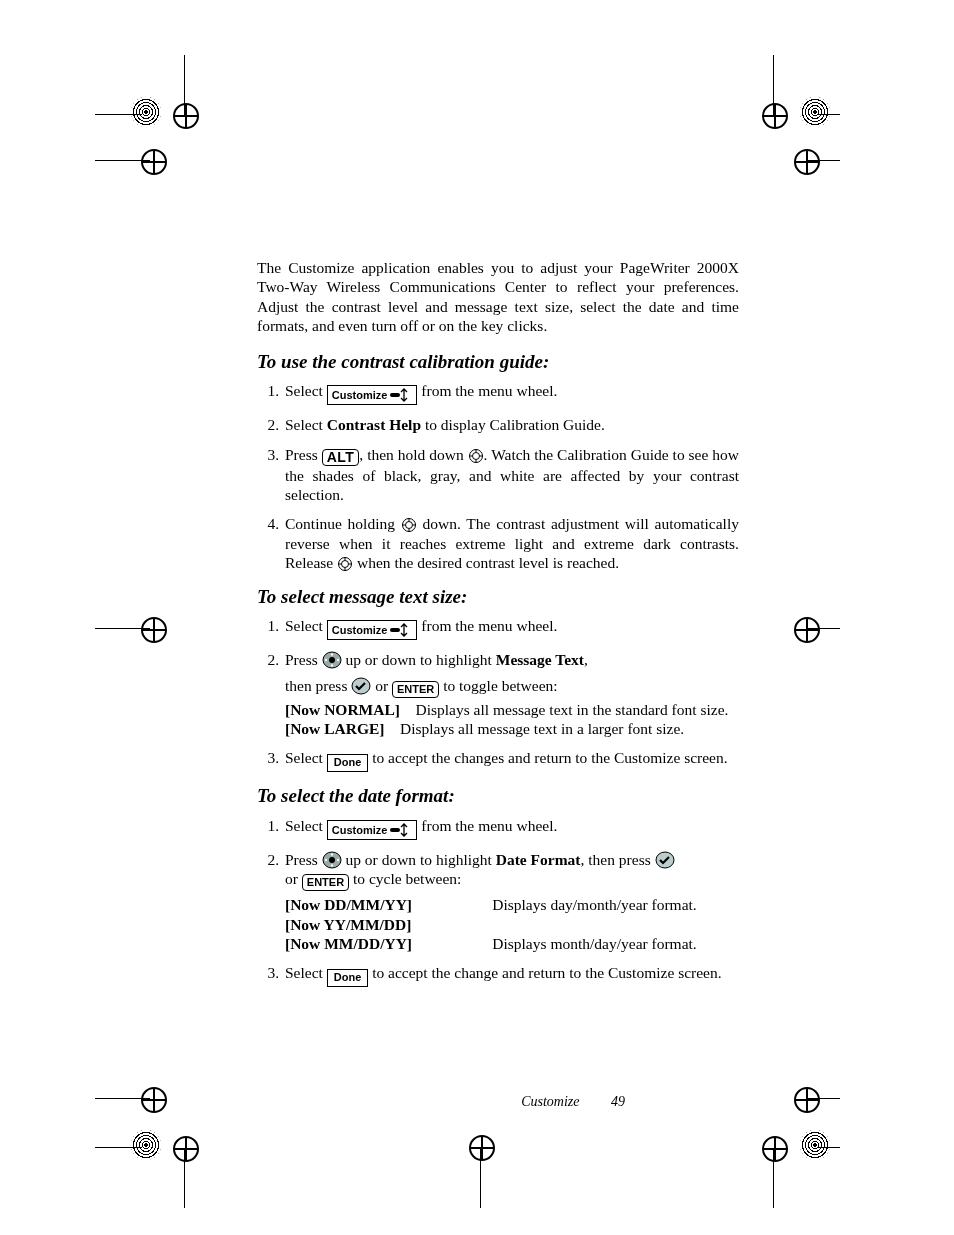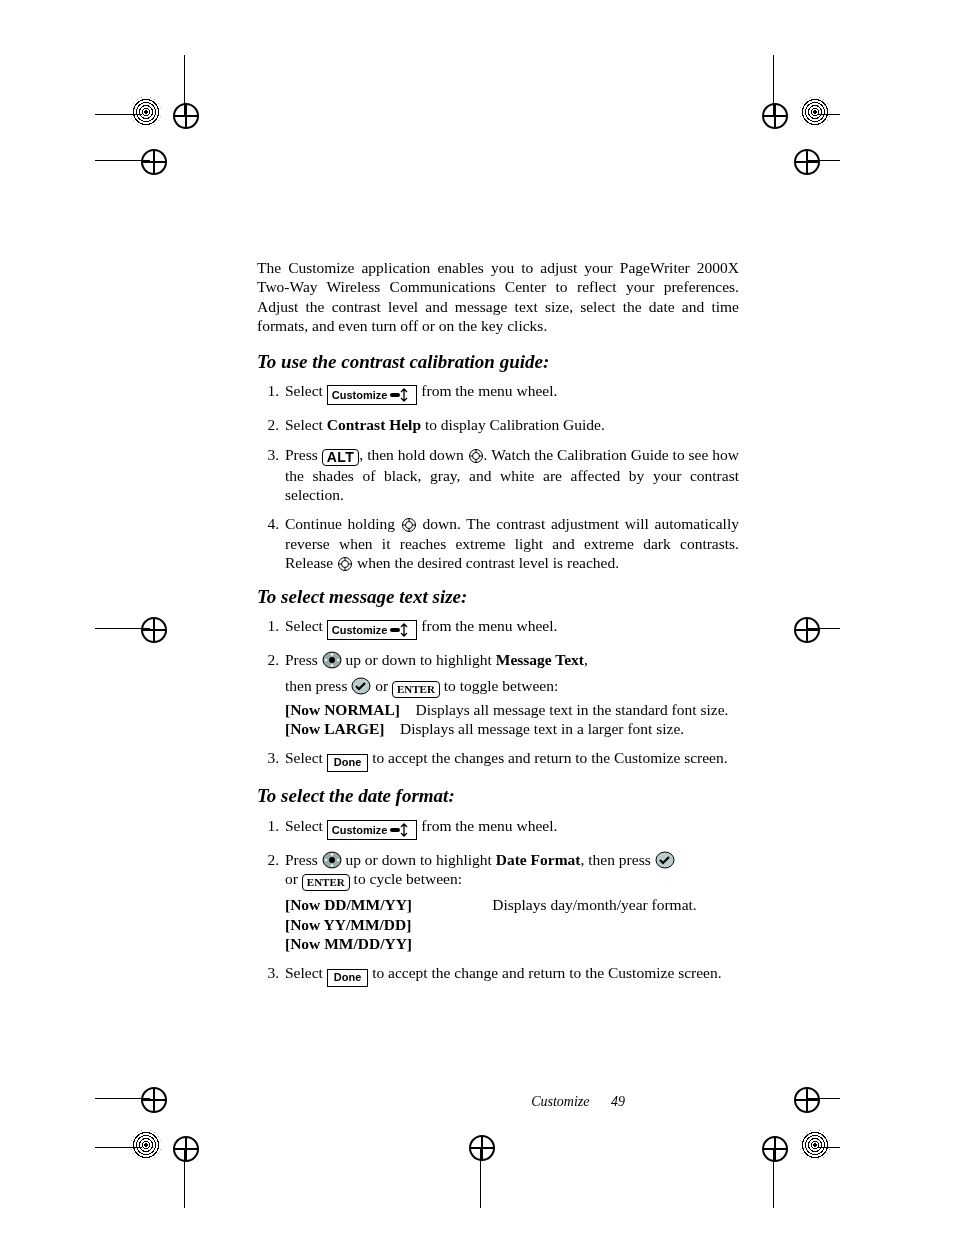--- a/index.html
+++ b/index.html
@@ -62,21 +62,21 @@
   ol { margin: 0 0 12px 0; padding-left: 26px; }
   ol > li { margin-bottom: 10px; padding-left: 2px; text-align: justify; }
   .bold { font-weight: bold; }
 
   
   .key {
     display: inline-block;
     border: 1.5px solid #000;
     border-radius: 4px;
     padding: 0 4px;
-    font-family: Liberation Serif, serif;
+    font-family: Liberation Sans, sans-serif;
     font-size: 11px;
     font-weight: bold;
     line-height: 15px;
     vertical-align: -2px;
     background: #fff;
   }
   .key.alt { font-family: Arial, sans-serif; font-size:14px; letter-spacing:0.5px; }
   .btn-box {
     display:inline-block;
     border:1.5px solid #000;
@@ -92,21 +92,21 @@
 
   
   .fmt-row { display:flex; margin-left:0; }
   .fmt-label { font-weight:bold; width:165px; flex:none; text-align:left; }
   .fmt-desc  { flex:1; text-align:center; }
 
   .footer {
     position:absolute; right:215px; top:1094px;
     font-style: italic; font-size: 14px;
   }
-  .footer .pageno { font-weight: normal; margin-left:18px; }
+  .footer .pageno { font-weight: normal; margin-left:28px; }
 </style>
 </head>
 <body>
 
 <div class="page">
 
   <div class="reg-corner" style="left:131px; top:97px"></div>
   <div class="reg-corner" style="left:800px; top:97px"></div>
   <div class="reg-corner" style="left:131px; top:1130px"></div>
   <div class="reg-corner" style="left:800px; top:1130px"></div>
@@ -258,20 +258,21 @@
         <div style="height:4px"></div>
         <div class="fmt-row">
             <span class="fmt-label">[Now DD/MM/YY]</span>
             <span class="fmt-desc">Displays day/month/year format.</span>
           </div>
         <div class="fmt-row">
             <span class="fmt-label">[Now YY/MM/DD]</span>
           </div>
         <div class="fmt-row">
             <span class="fmt-label">[Now MM/DD/YY]</span>
+            <span class="fmt-desc">Displays month/day/year format.</span>
           </div>
       </li>
       <li>
         <span>Select </span><span class="btn-box">Done</span><span> to accept the change and return to the Customize screen.</span>
       </li>
     </ol>
   </div>
 
   <div class="footer">
     <span>Customize</span>

